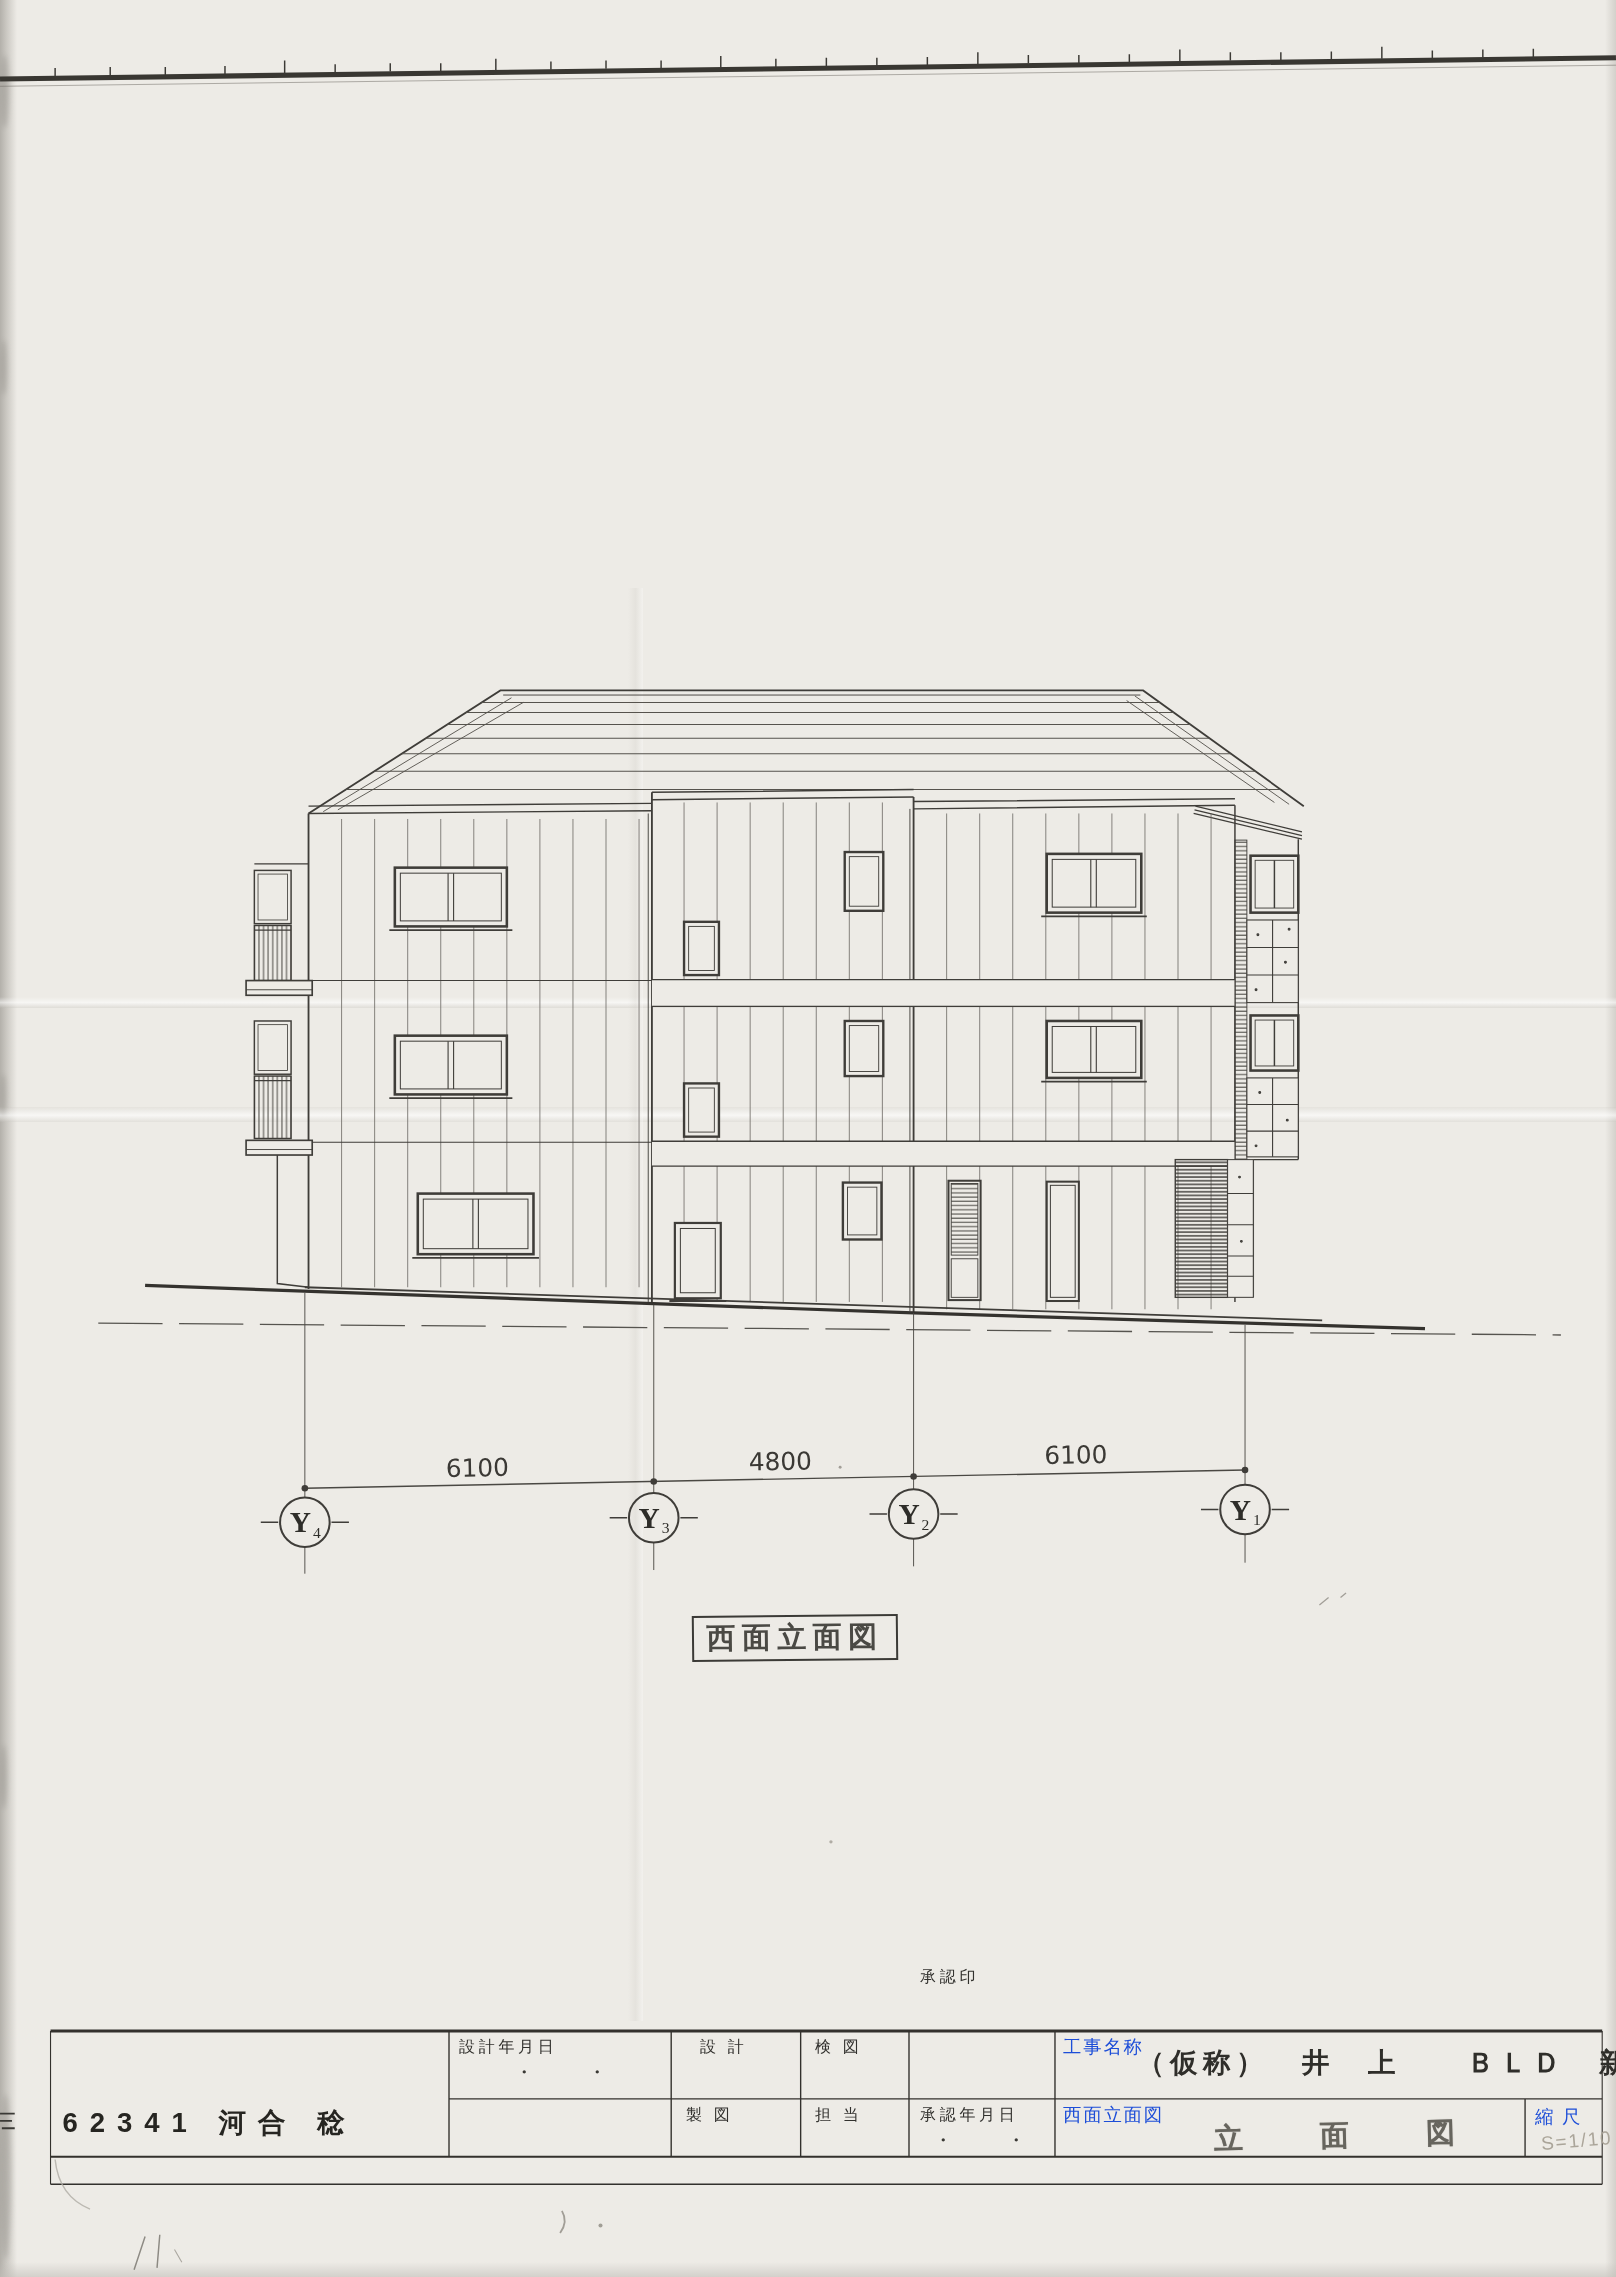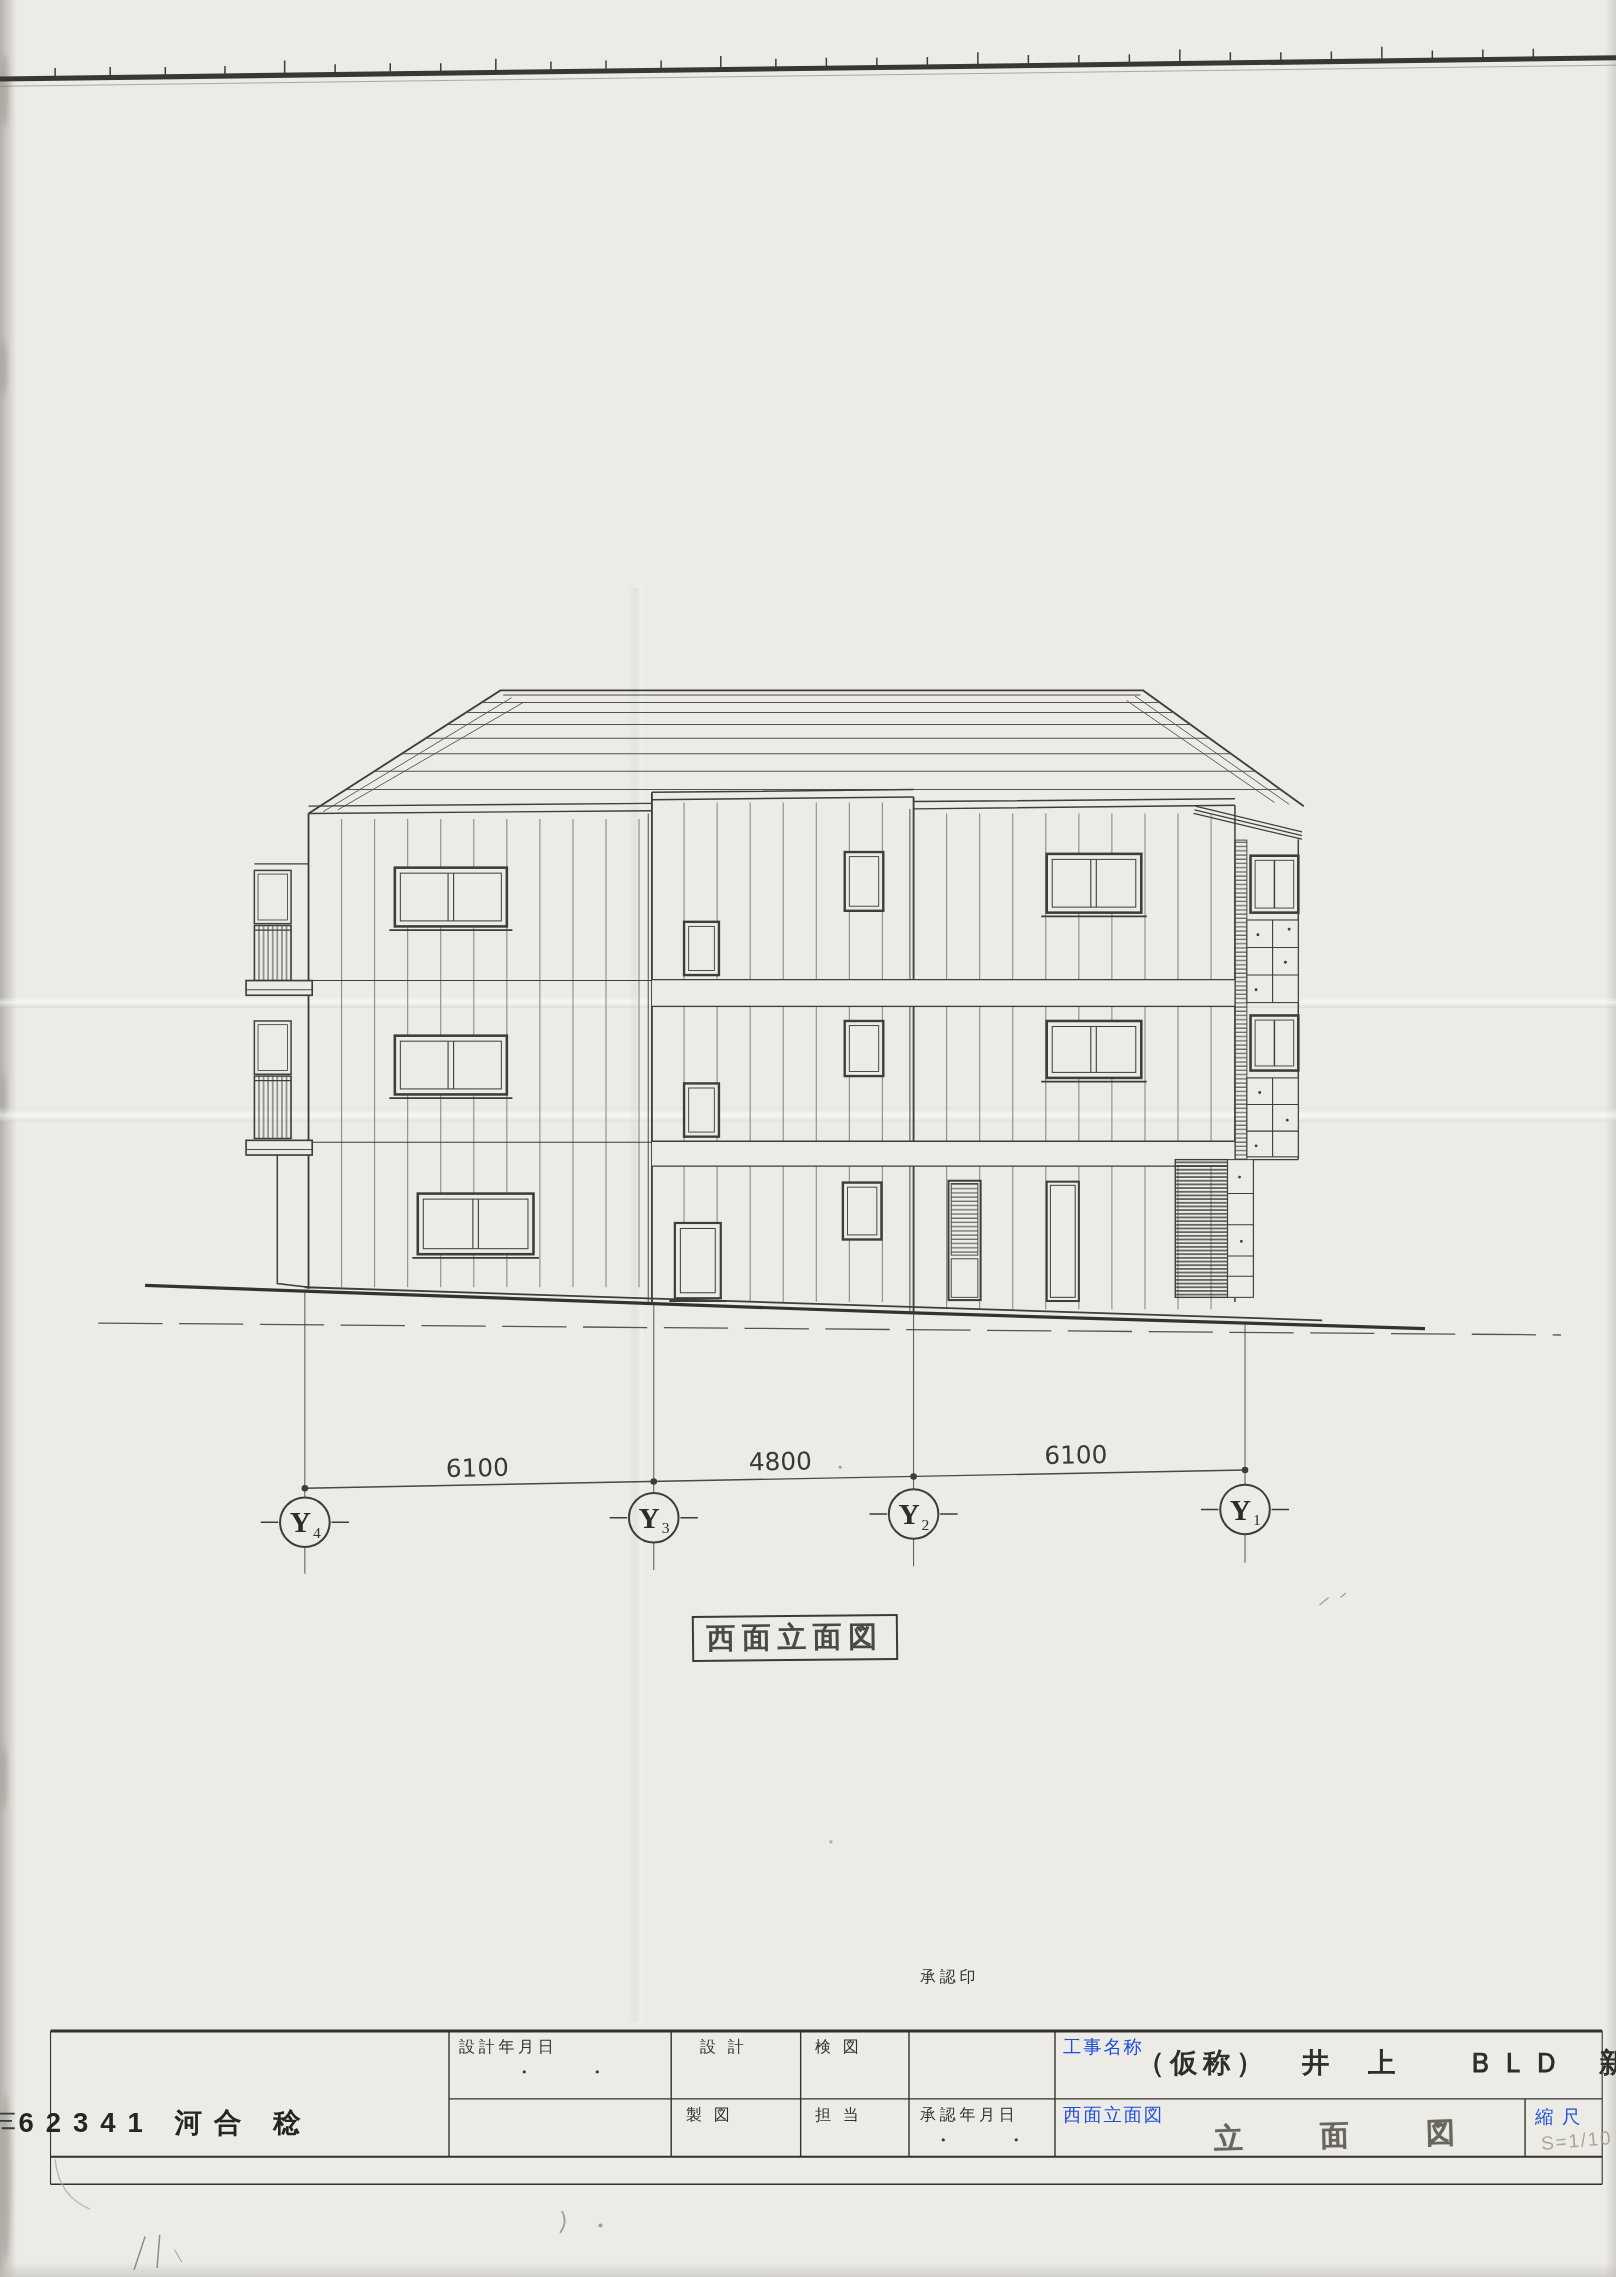--- a/index.html
+++ b/index.html
@@ -28,21 +28,21 @@
   
   .tb-label{position:absolute;font-size:16px;color:#32312e;letter-spacing:3.7px;white-space:pre;}
   .tb-label-sm{position:absolute;font-size:18.4px;color:#1d4ed8;letter-spacing:1.8px;white-space:pre;}
   .tb-dots{position:absolute;font-size:20px;color:#3a3935;letter-spacing:16.5px;white-space:pre;}
   .tb-title{position:absolute;font-size:27.5px;font-weight:bold;color:#2f2e2a;letter-spacing:5.5px;white-space:pre;}
   .stamp{position:absolute;font-size:29px;font-weight:bold;color:#55534c;letter-spacing:24px;
     transform:rotate(-1.5deg);opacity:.88;text-shadow:0 0 0.9px rgba(85,83,76,.6);white-space:pre;}
   .scale-stamp{position:absolute;font-size:19px;color:#a8a296;transform:rotate(-5deg);
     letter-spacing:1.8px;opacity:.95;white-space:pre;}
   .corner-text{position:absolute;font-size:27.5px;font-weight:bold;color:#262521;
-    letter-spacing:12px;white-space:pre;}
+    letter-spacing:12px;white-space:pre;margin-left:44px;}
   .elev-label{position:absolute;left:692px;top:1615px;width:202px;height:42px;
     border:2.3px solid #3b3a36;display:flex;align-items:center;justify-content:center;
     font-size:29px;font-weight:bold;color:#4a4944;letter-spacing:6.4px;
     transform:rotate(-0.6deg);white-space:pre;}
 </style>
 </head>
 <body>
 
 <div id="sheet">
 

